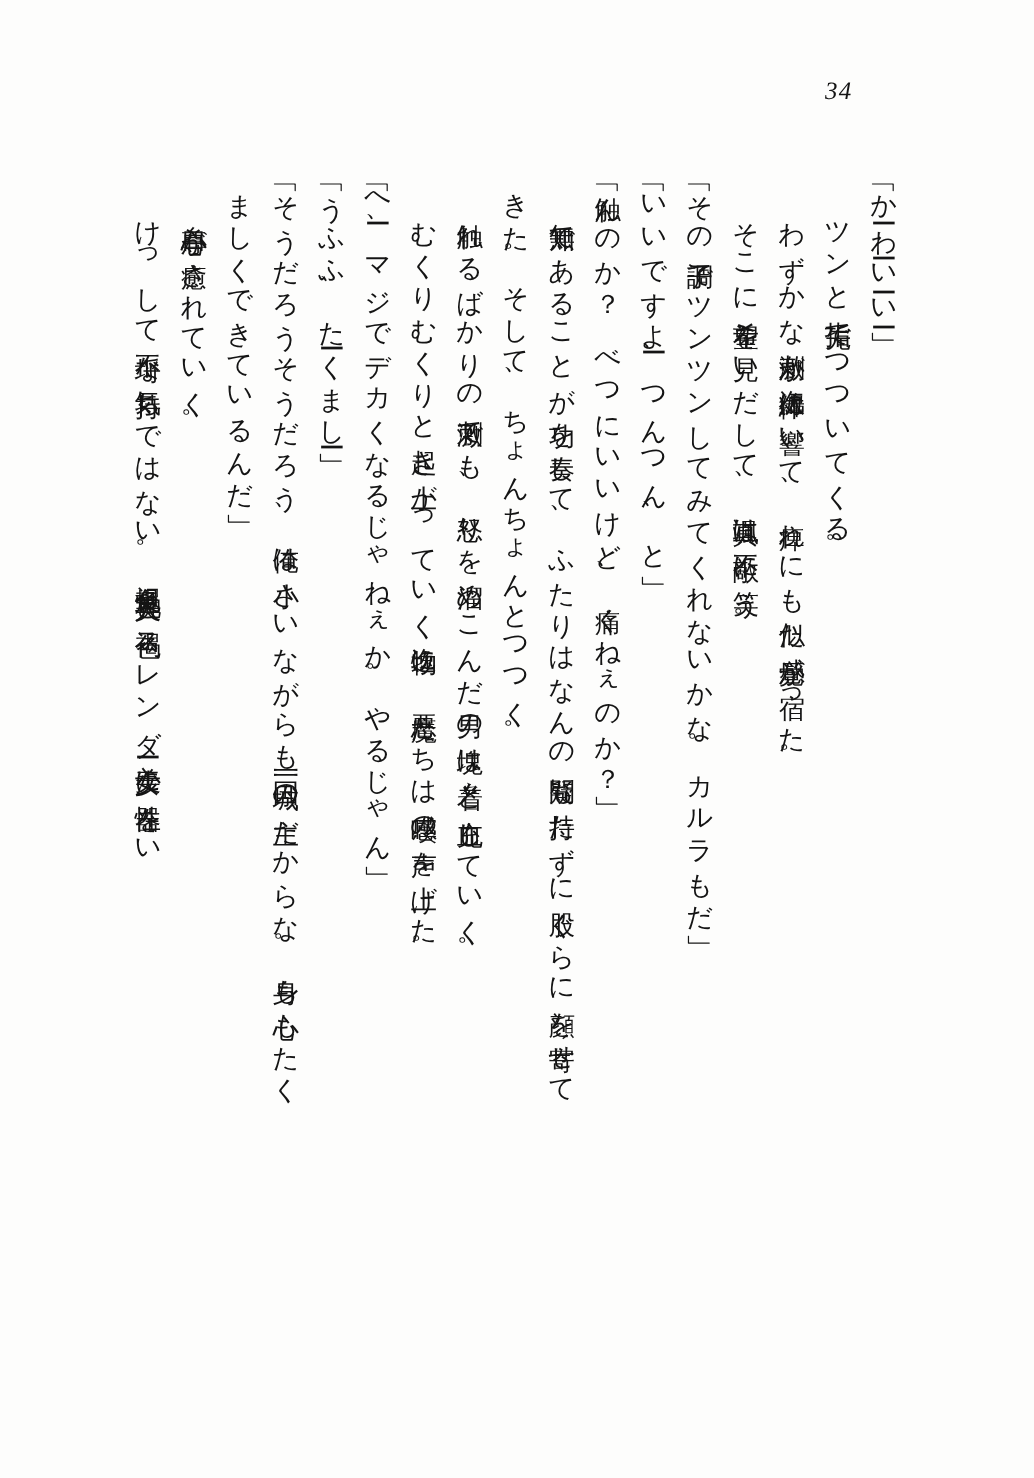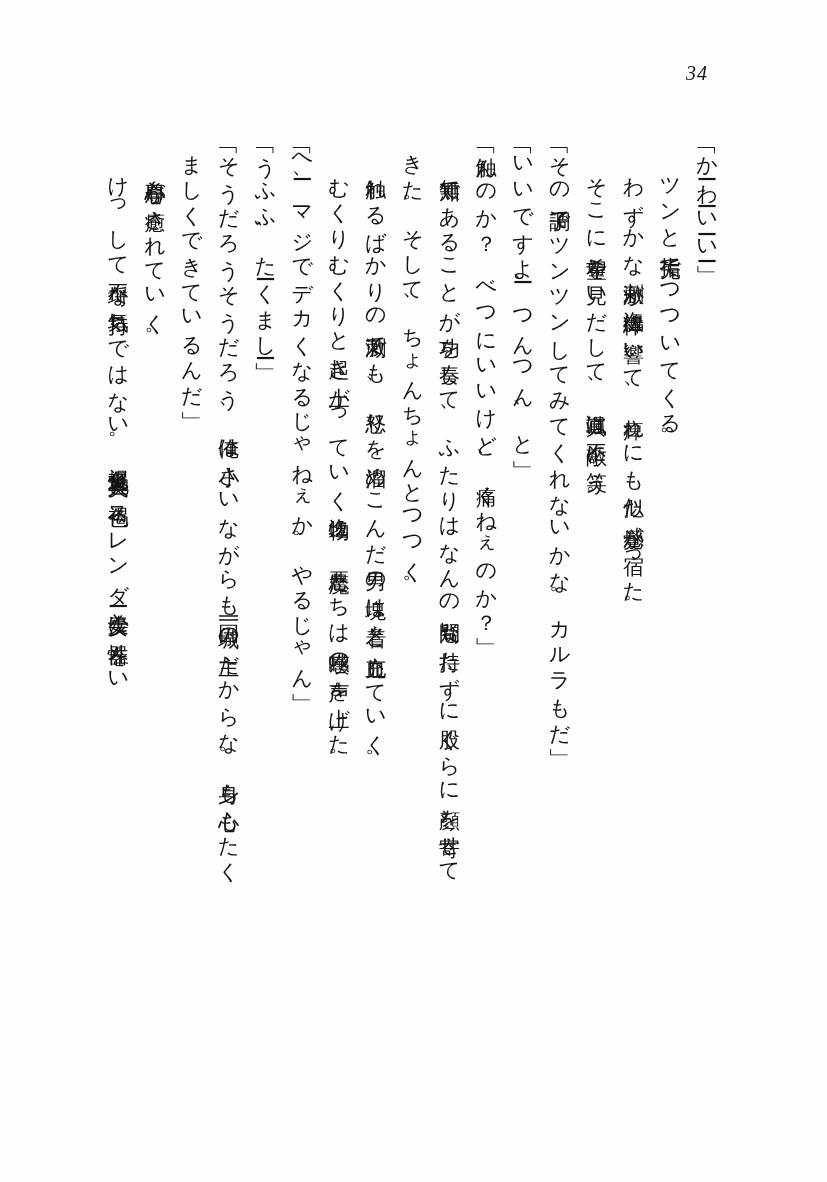--- a/index.html
+++ b/index.html
@@ -17,21 +17,21 @@
   }
   .page {
     position: absolute;
     inset: 0;
   }
   .page-number {
     position: absolute;
     top: 62px;
     left: 660px;
     width: 48px;
-    text-align: right;
+    text-align: left;
     font-size: 20px;
     font-style: italic;
     letter-spacing: 1px;
   }
   .page-text {
     position: absolute;
     top: 140px;
     right: 102px;
     width: 626px;
     height: 932px;

